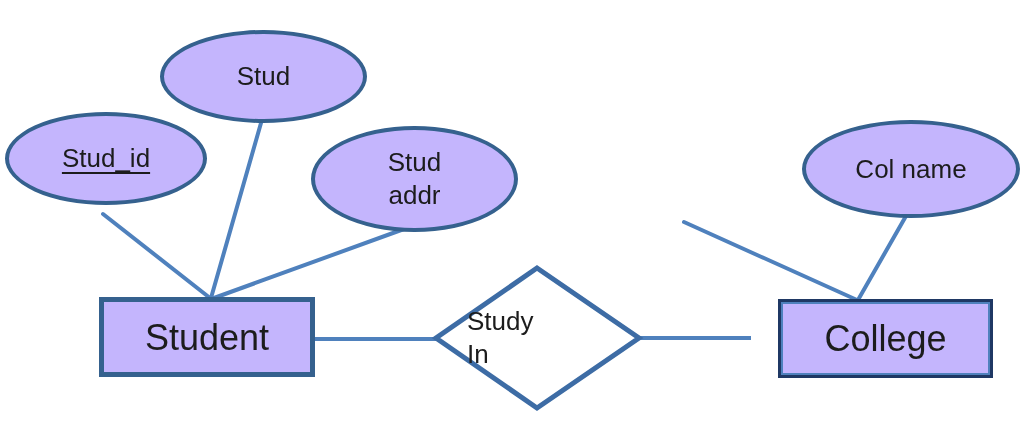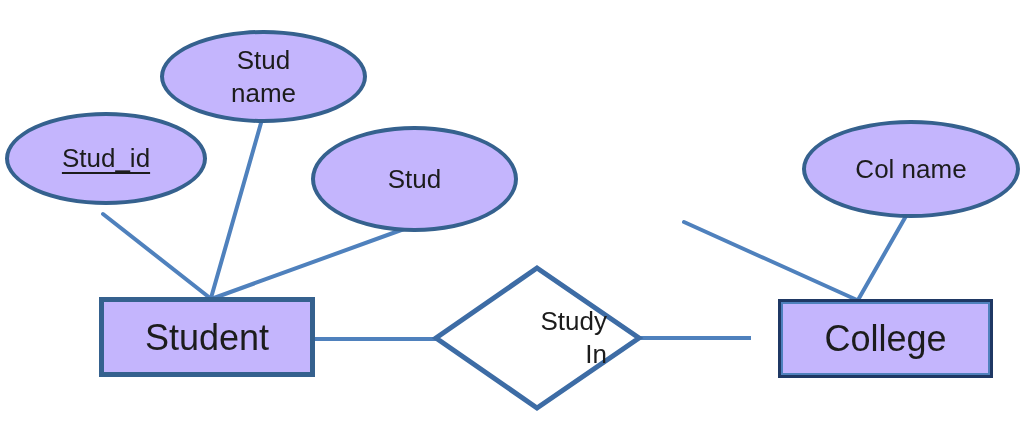--- a/index.html
+++ b/index.html
@@ -41,21 +41,21 @@
     font-size: 36px;
   }
   .entity-rect.alt {
     border: 3px solid #1F3864;
     box-shadow: inset 0 0 0 2px #4F81BD;
   }
   .diamond-label {
     position: absolute;
     display: flex;
     flex-direction: column;
-    align-items: flex-end;
+    align-items: flex-start;
     justify-content: center;
     text-align: center;
     font-size: 26px;
     line-height: 33px;
     background: transparent;
   }
   .key {
     text-decoration: underline;
     text-decoration-thickness: 2px;
     text-underline-offset: 5px;
@@ -78,27 +78,27 @@
     <polygon points="537,268 639,338 537,408 436,338" fill="#ffffff" stroke-width="5" stroke-linejoin="miter" stroke="#3D6CA5"></polygon>
   </svg>
 
   <div class="shape ellipse key" style="left:5px; top:112px; width:202px; height:93px;">
     <span>Stud_id</span>
   </div>
 
   <div class="shape ellipse two-line" style="left:160px; top:30px; width:207px; height:93px;">
     <div>
       <span>Stud</span>
-      <span>name</span>
     </div>
   </div>
 
   <div class="shape ellipse two-line" style="left:311px; top:126px; width:207px; height:106px;">
     <div>
       <span>Stud</span>
+      <span>addr</span>
     </div>
   </div>
 
 
   <div class="shape ellipse" style="left:802px; top:120px; width:218px; height:98px;">
     <span>Col name</span>
   </div>
 
   <div class="shape entity-rect" style="left:99px; top:297px; width:216px; height:80px;">
     <span>Student</span>

